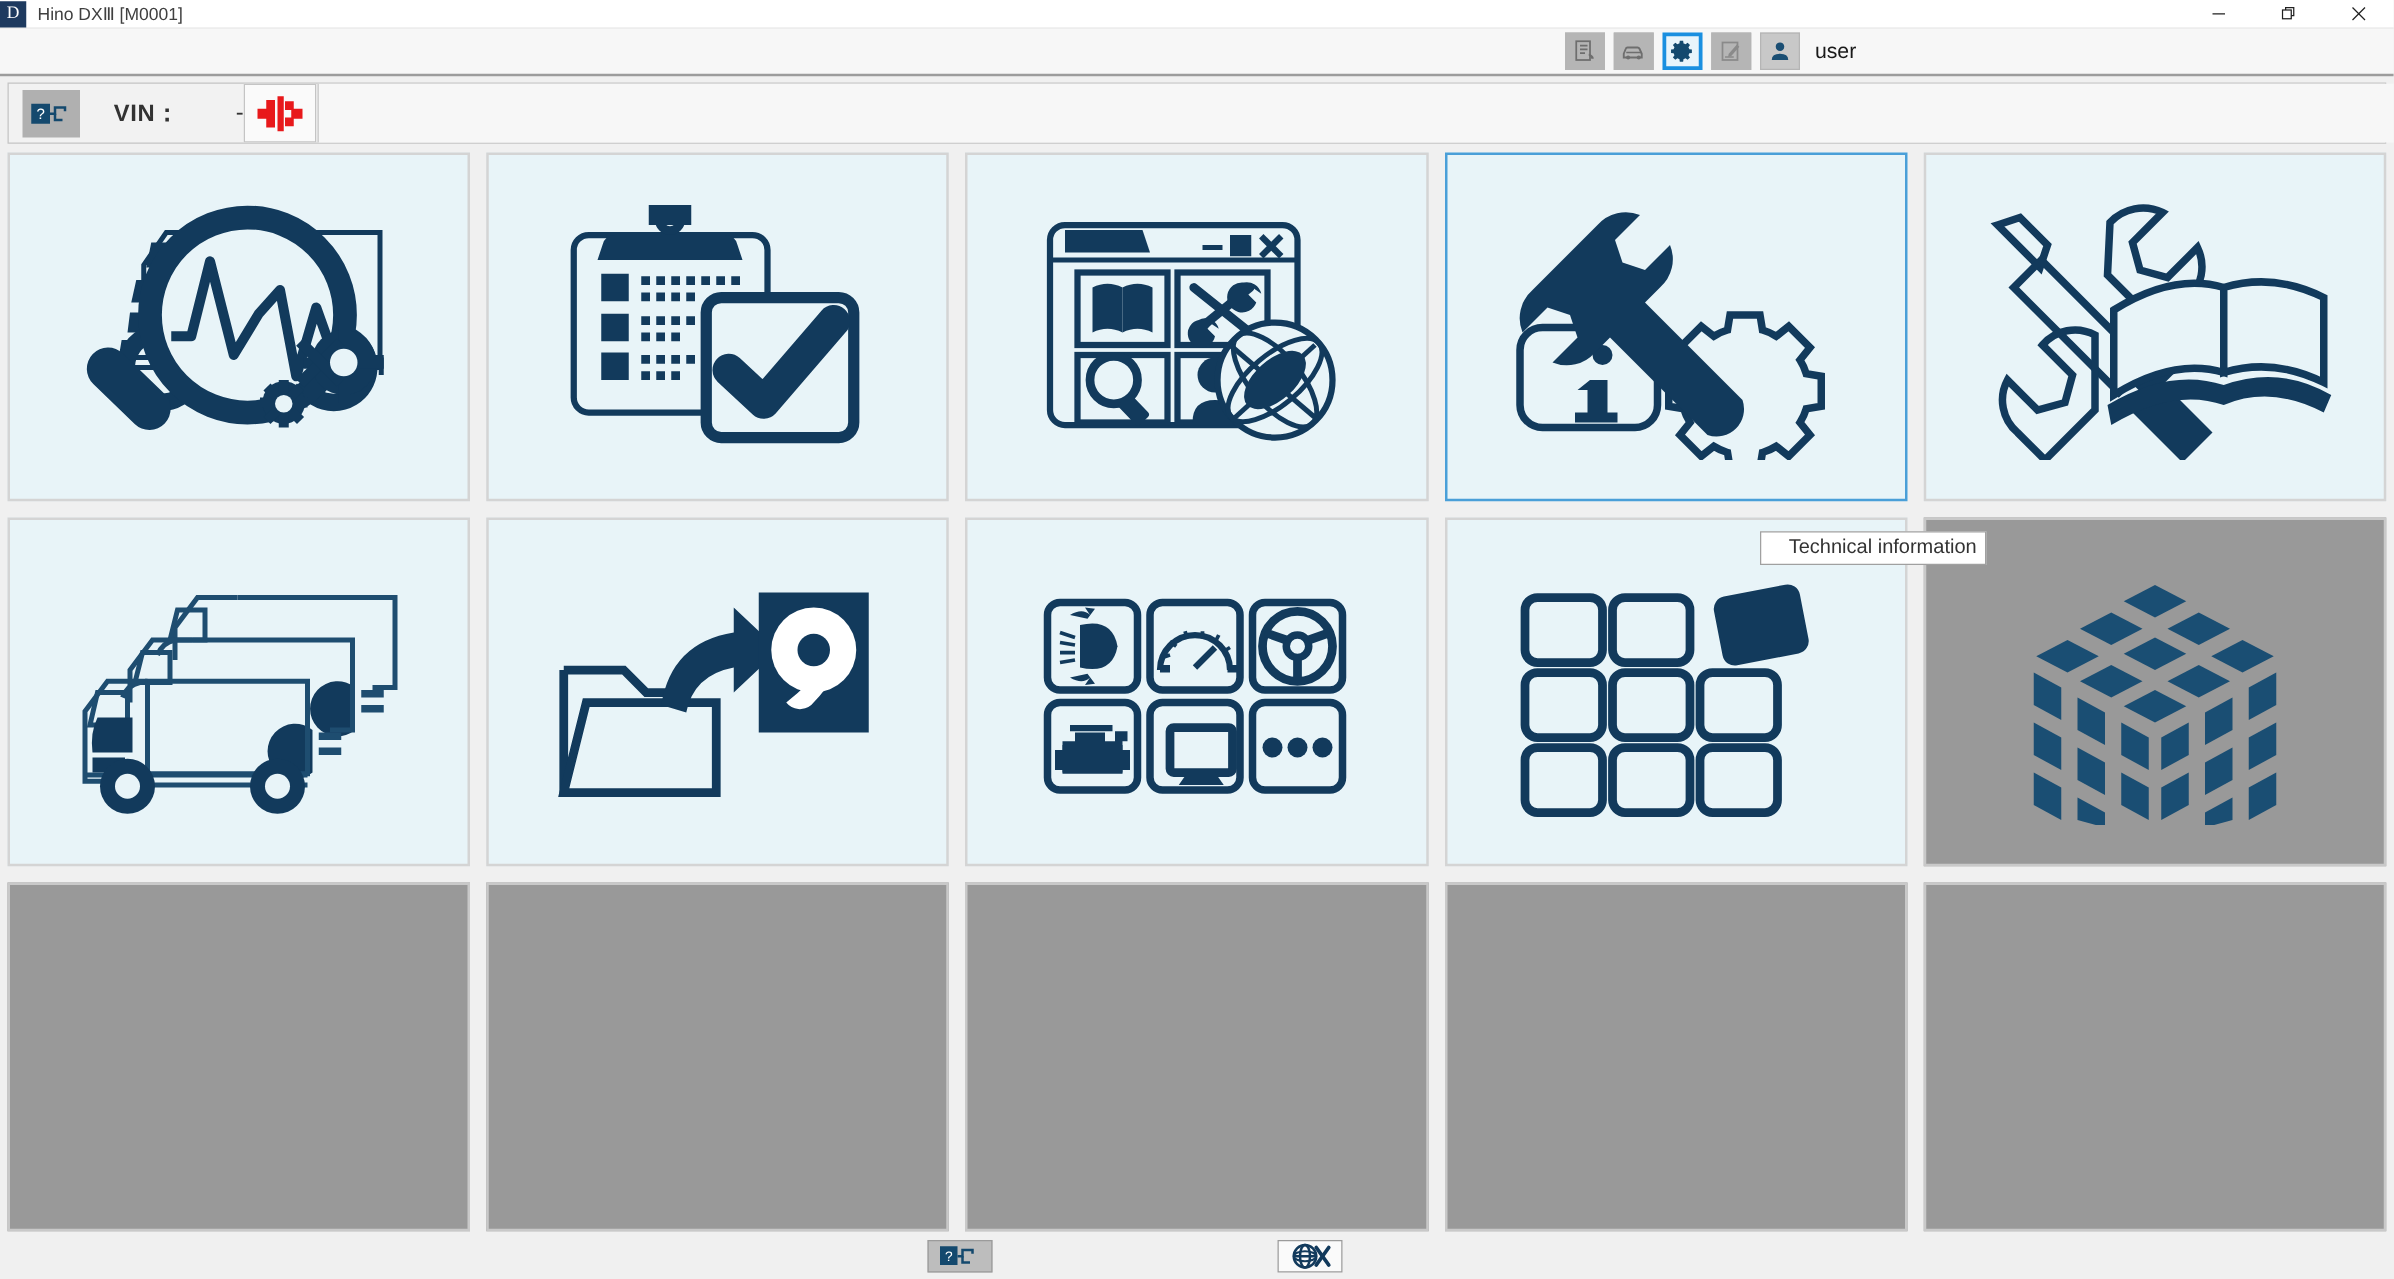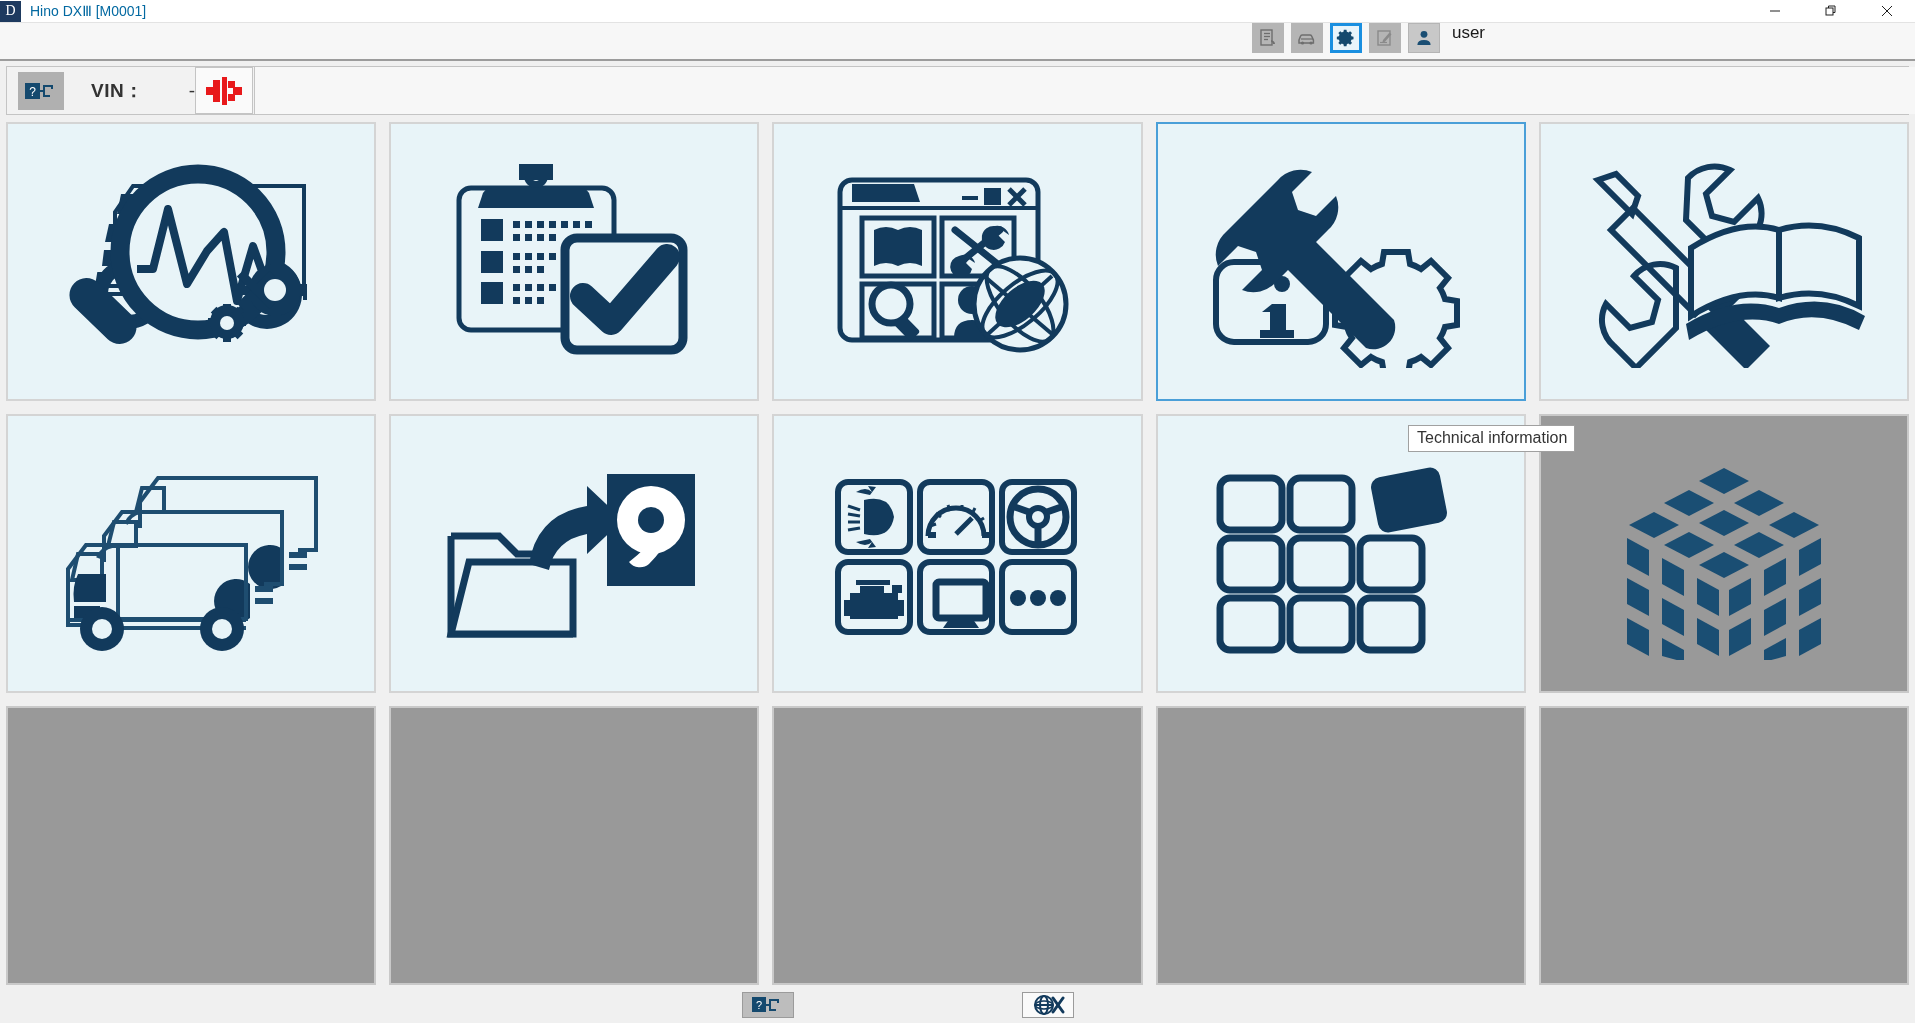--- a/index.html
+++ b/index.html
@@ -28,38 +28,38 @@
     width: 21px; height: 21px;
     background: #1e3a5f;
     color: #ffffff;
     font-size: 14px;
     display: flex; align-items: center; justify-content: center;
     font-family: "Liberation Serif", serif;
     flex: 0 0 21px;
   }
   .title-text {
     font-size: 14px;
-    color: #0369a1;
+    color: #404040;
     margin-left: 9px;
     white-space: nowrap;
   }
   .title-spacer { flex: 1 1 auto; }
   .win-btns { display: flex; height: 22px; }
   .win-btn {
     width: 56px; height: 22px;
     display: flex; align-items: center; justify-content: center;
     color: #202020;
   }
 
   
   .toolbar {
     height: 36px;
     flex: 0 0 36px;
     background: #f7f7f7;
-    display: flex; align-items: flex-start;
+    display: flex; align-items: center;
     justify-content: flex-end;
     padding-right: 0px;
     border-bottom: 2px solid #9c9c9c;
     position: relative;
   }
   .tb-icons { display: flex; align-items: center; gap: 7px; margin-right: 12px; }
   .tb-btn {
     width: 30px; height: 28px;
     background: #b5b5b5;
     display: flex; align-items: center; justify-content: center;
@@ -159,21 +159,21 @@
   .tile svg { display: block; }
 
   
   .tooltip {
     position: absolute;
     left: 1408px; top: 425px;
     background: #ffffff;
     border: 1px solid #a0a0a0;
     font-size: 16px;
     color: #333;
-    padding: 3px 7px 4px 8px;
+    padding: 3px 7px 4px 22px;
     white-space: nowrap;
     z-index: 50;
     font-family: "Liberation Sans", sans-serif;
   }
 
   
   .statusbar {
     flex: 0 0 36px;
     background: #f0f0f0;
     display: flex; align-items: center;

